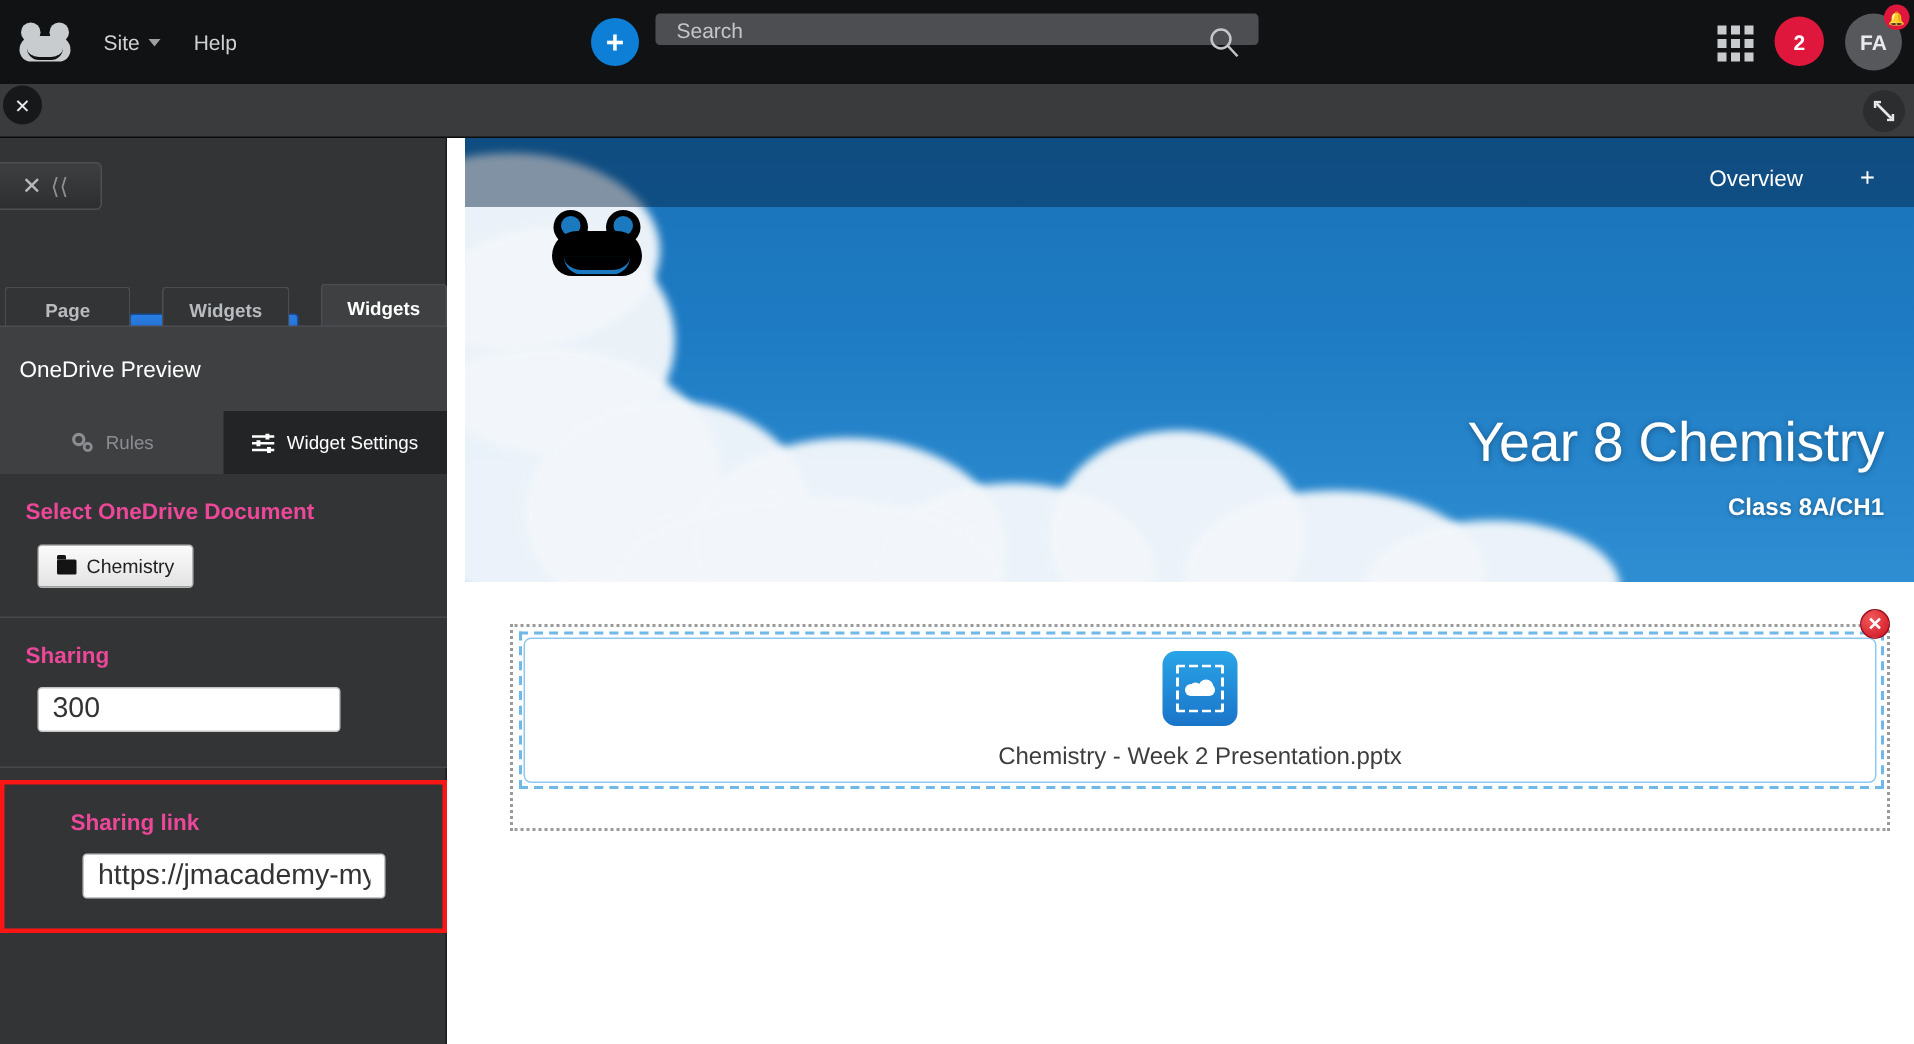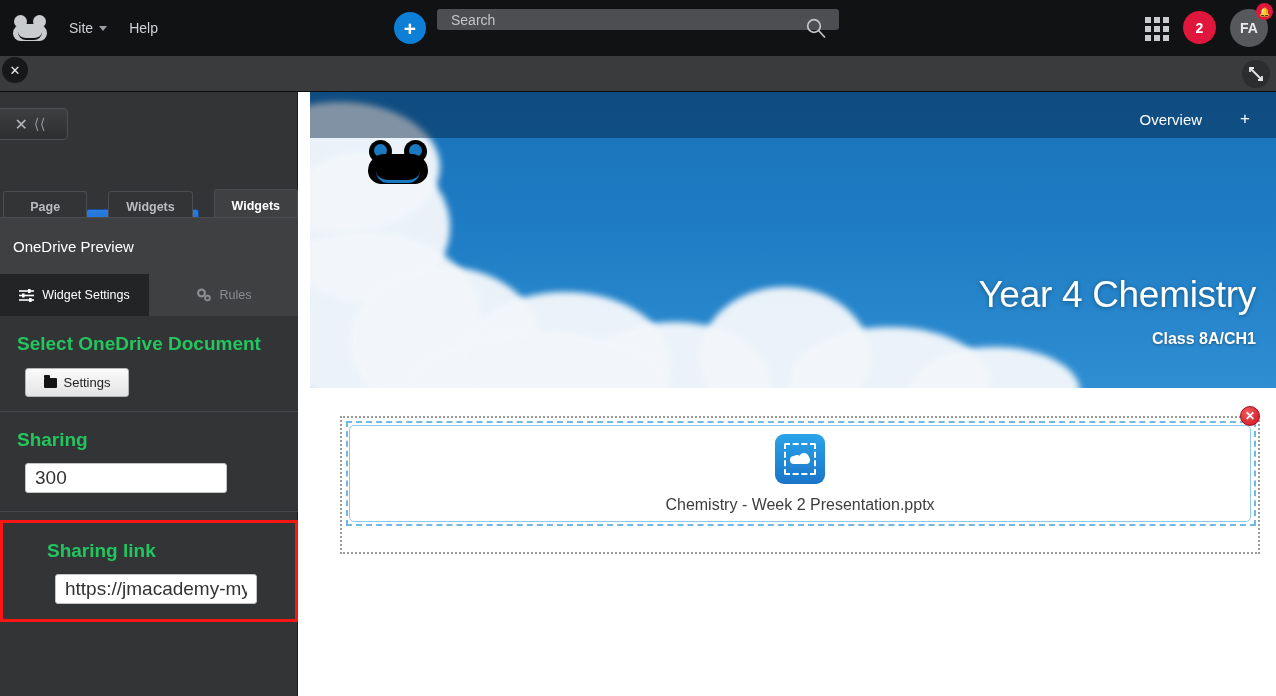--- a/index.html
+++ b/index.html
@@ -162,21 +162,21 @@
     gap: 8px; font-size: 12.5px; cursor: pointer;
   }
   .subtab.active { background: #232426; color: #ffffff; }
   .subtab.inactive { background: #3f4042; color: #8b8e91; }
 
   .section {
     position: absolute; left: 0; width: 298px;
     background: #333436; border-bottom: 1px solid #45474a;
     padding: 17px;
   }
-  .sec-label { color: #22c55e; font-size: 19px; font-weight: bold; }
+  .sec-label { color: #ec4899; font-size: 15px; font-weight: bold; }
   .frogdrive-btn {
     margin-top: 13px; margin-left: 8px; width: 104px; height: 29px;
     background: linear-gradient(#fbfbfb, #e3e3e3);
     border: 1px solid #b5b5b5; border-radius: 3px;
     color: #222; font-size: 13px;
     display: inline-flex; align-items: center; justify-content: center; gap: 7px;
     cursor: pointer;
   }
   .folder-ico {
     width: 13px; height: 10px; background: #141414; border-radius: 1px;
@@ -396,45 +396,45 @@
         <span>Widgets</span>
       </div>
     </div>
     <div class="tabs-underline"></div>
 
     <div class="widget-title">
       <span>OneDrive Preview</span>
     </div>
 
     <div class="subtabs">
+      <div class="subtab inactive">
+        <svg width="16" height="14" viewBox="0 0 16 14">
+          <circle cx="5.5" cy="5" r="3.4" fill="none" stroke="#8b8e91" stroke-width="2.1"></circle>
+          <circle cx="11.5" cy="10" r="2.4" fill="none" stroke="#8b8e91" stroke-width="1.8"></circle>
+        </svg>
+        <span>Rules</span>
+      </div>
       <div class="subtab active">
         <svg width="15" height="13" viewBox="0 0 15 13">
           <line x1="0" y1="2" x2="15" y2="2" stroke="#fff" stroke-width="1.6"></line>
           <line x1="0" y1="6.5" x2="15" y2="6.5" stroke="#fff" stroke-width="1.6"></line>
           <line x1="0" y1="11" x2="15" y2="11" stroke="#fff" stroke-width="1.6"></line>
           <rect x="9" y="0" width="2.6" height="4" fill="#fff"></rect>
           <rect x="3" y="4.5" width="2.6" height="4" fill="#fff"></rect>
           <rect x="10" y="9" width="2.6" height="4" fill="#fff"></rect>
         </svg>
         <span>Widget Settings</span>
       </div>
-      <div class="subtab inactive">
-        <svg width="16" height="14" viewBox="0 0 16 14">
-          <circle cx="5.5" cy="5" r="3.4" fill="none" stroke="#8b8e91" stroke-width="2.1"></circle>
-          <circle cx="11.5" cy="10" r="2.4" fill="none" stroke="#8b8e91" stroke-width="1.8"></circle>
-        </svg>
-        <span>Rules</span>
-      </div>
     </div>
 
     <div class="section" style="top: 224px; height: 96px;">
       <div class="sec-label">Select OneDrive Document</div>
       <div class="frogdrive-btn">
         <span class="folder-ico"></span>
-        <span>Settings</span>
+        <span>Chemistry</span>
       </div>
     </div>
 
     <div class="section" style="top: 320px; height: 100px;">
       <div class="sec-label">Sharing</div>
       <input class="txtinput" type="text" value="300" style="">
     </div>
 
     <div class="section highlighted" style="top: 428px; height: 102px;">
       <div class="sec-label">Sharing link</div>
@@ -467,21 +467,21 @@
 
       <div class="site-tabs">
         <div class="site-tab">
           <span>Overview</span>
         </div>
         <div class="site-tab addtab">
           <span>+</span>
         </div>
       </div>
 
-      <div class="banner-title">Year 4 Chemistry</div>
+      <div class="banner-title">Year 8 Chemistry</div>
       <div class="banner-sub">Class 8A/CH1</div>
     </div>
 
     <div class="dropzone">
       <div class="widget-outer">
         <div class="widget-inner">
           <div class="onedrive-ico">
             <div class="dash">
               <div class="odcloud">
                   <span class="b"></span>

